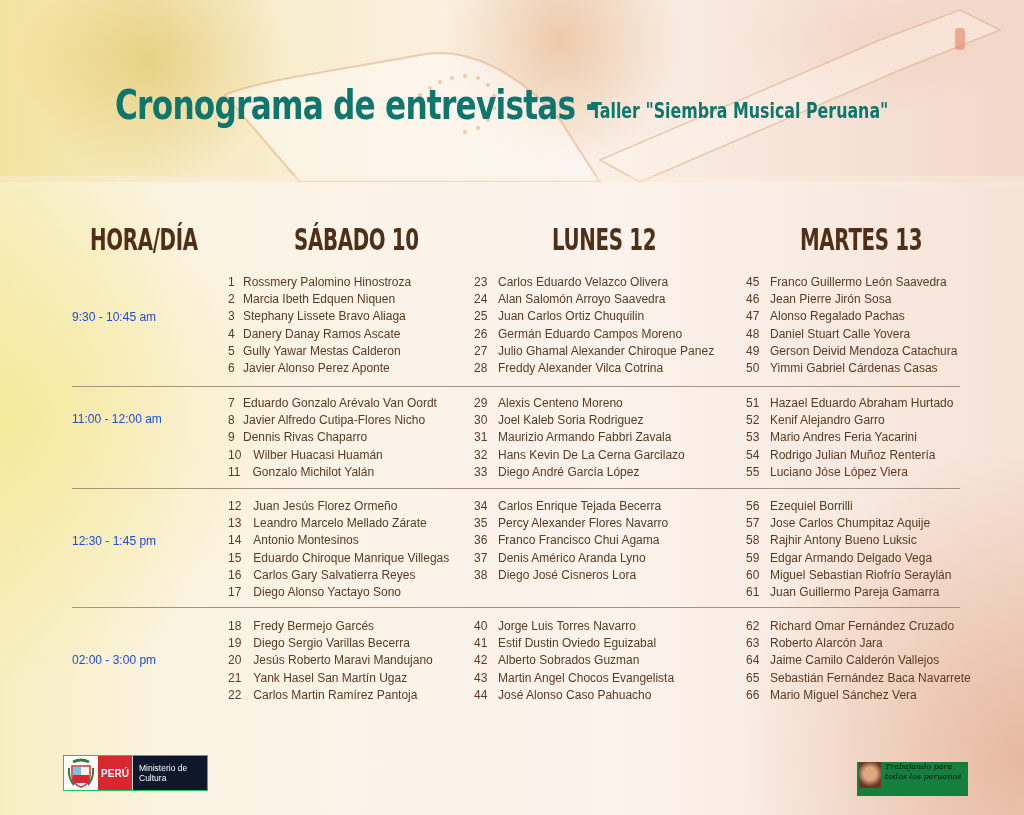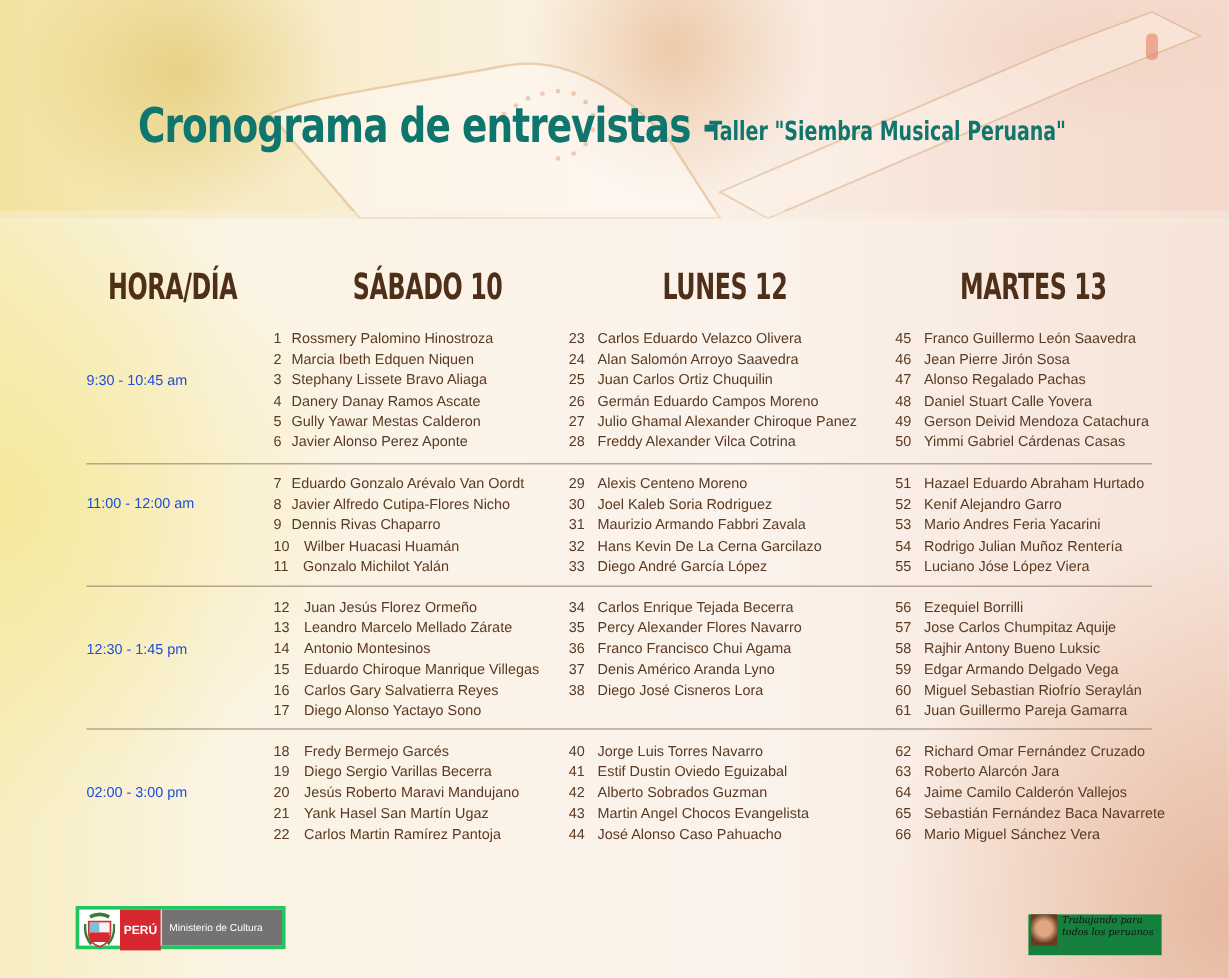--- a/index.html
+++ b/index.html
@@ -61,30 +61,30 @@
     .l2 { left: 402px; }
     .l2 .num { width: 24px; }
     .l3 { left: 674px; }
     .l3 .num { width: 24px; }
 
     .divider {
       position: absolute; left: 72px; width: 888px; height: 1px; background: #a8927e;
     }
 
     .logo-left {
-      position: absolute; left: 63px; top: 755px; width: 175px; height: 36px; display: flex;
-      background: #fff; border: 3px solid #22c55e;
+      position: absolute; left: 63px; top: 755px; width: 145px; height: 36px; display: flex;
+      background: #fff; border: 1px solid #22c55e;
     }
     .logo-left .shield { width: 34px; height: 34px; display: flex; align-items: center; justify-content: center; }
     .logo-left .peru {
       width: 34px; height: 34px; background: #d7282f; color: #fff; font-size: 10px; font-weight: bold;
       display: flex; align-items: center; justify-content: center;
     }
     .logo-left .mc {
-      flex: 1; background: #737373; color: #fff; font-size: 8.5px;
+      flex: 1; background: #0f172a; color: #fff; font-size: 8.5px;
       display: flex; align-items: center; padding-left: 6px; border-left: 1px solid #ddd;
     }
     .logo-right {
       position: absolute; left: 857px; top: 762px; width: 111px; height: 34px; background: #15803d;
       display: flex; align-items: flex-start;
     }
     .logo-right .face {
       width: 22px; height: 26px; margin-left: 2px;
       background: radial-gradient(circle at 50% 45%, #e0a880 0 35%, #6a3a20 70%);
     }

